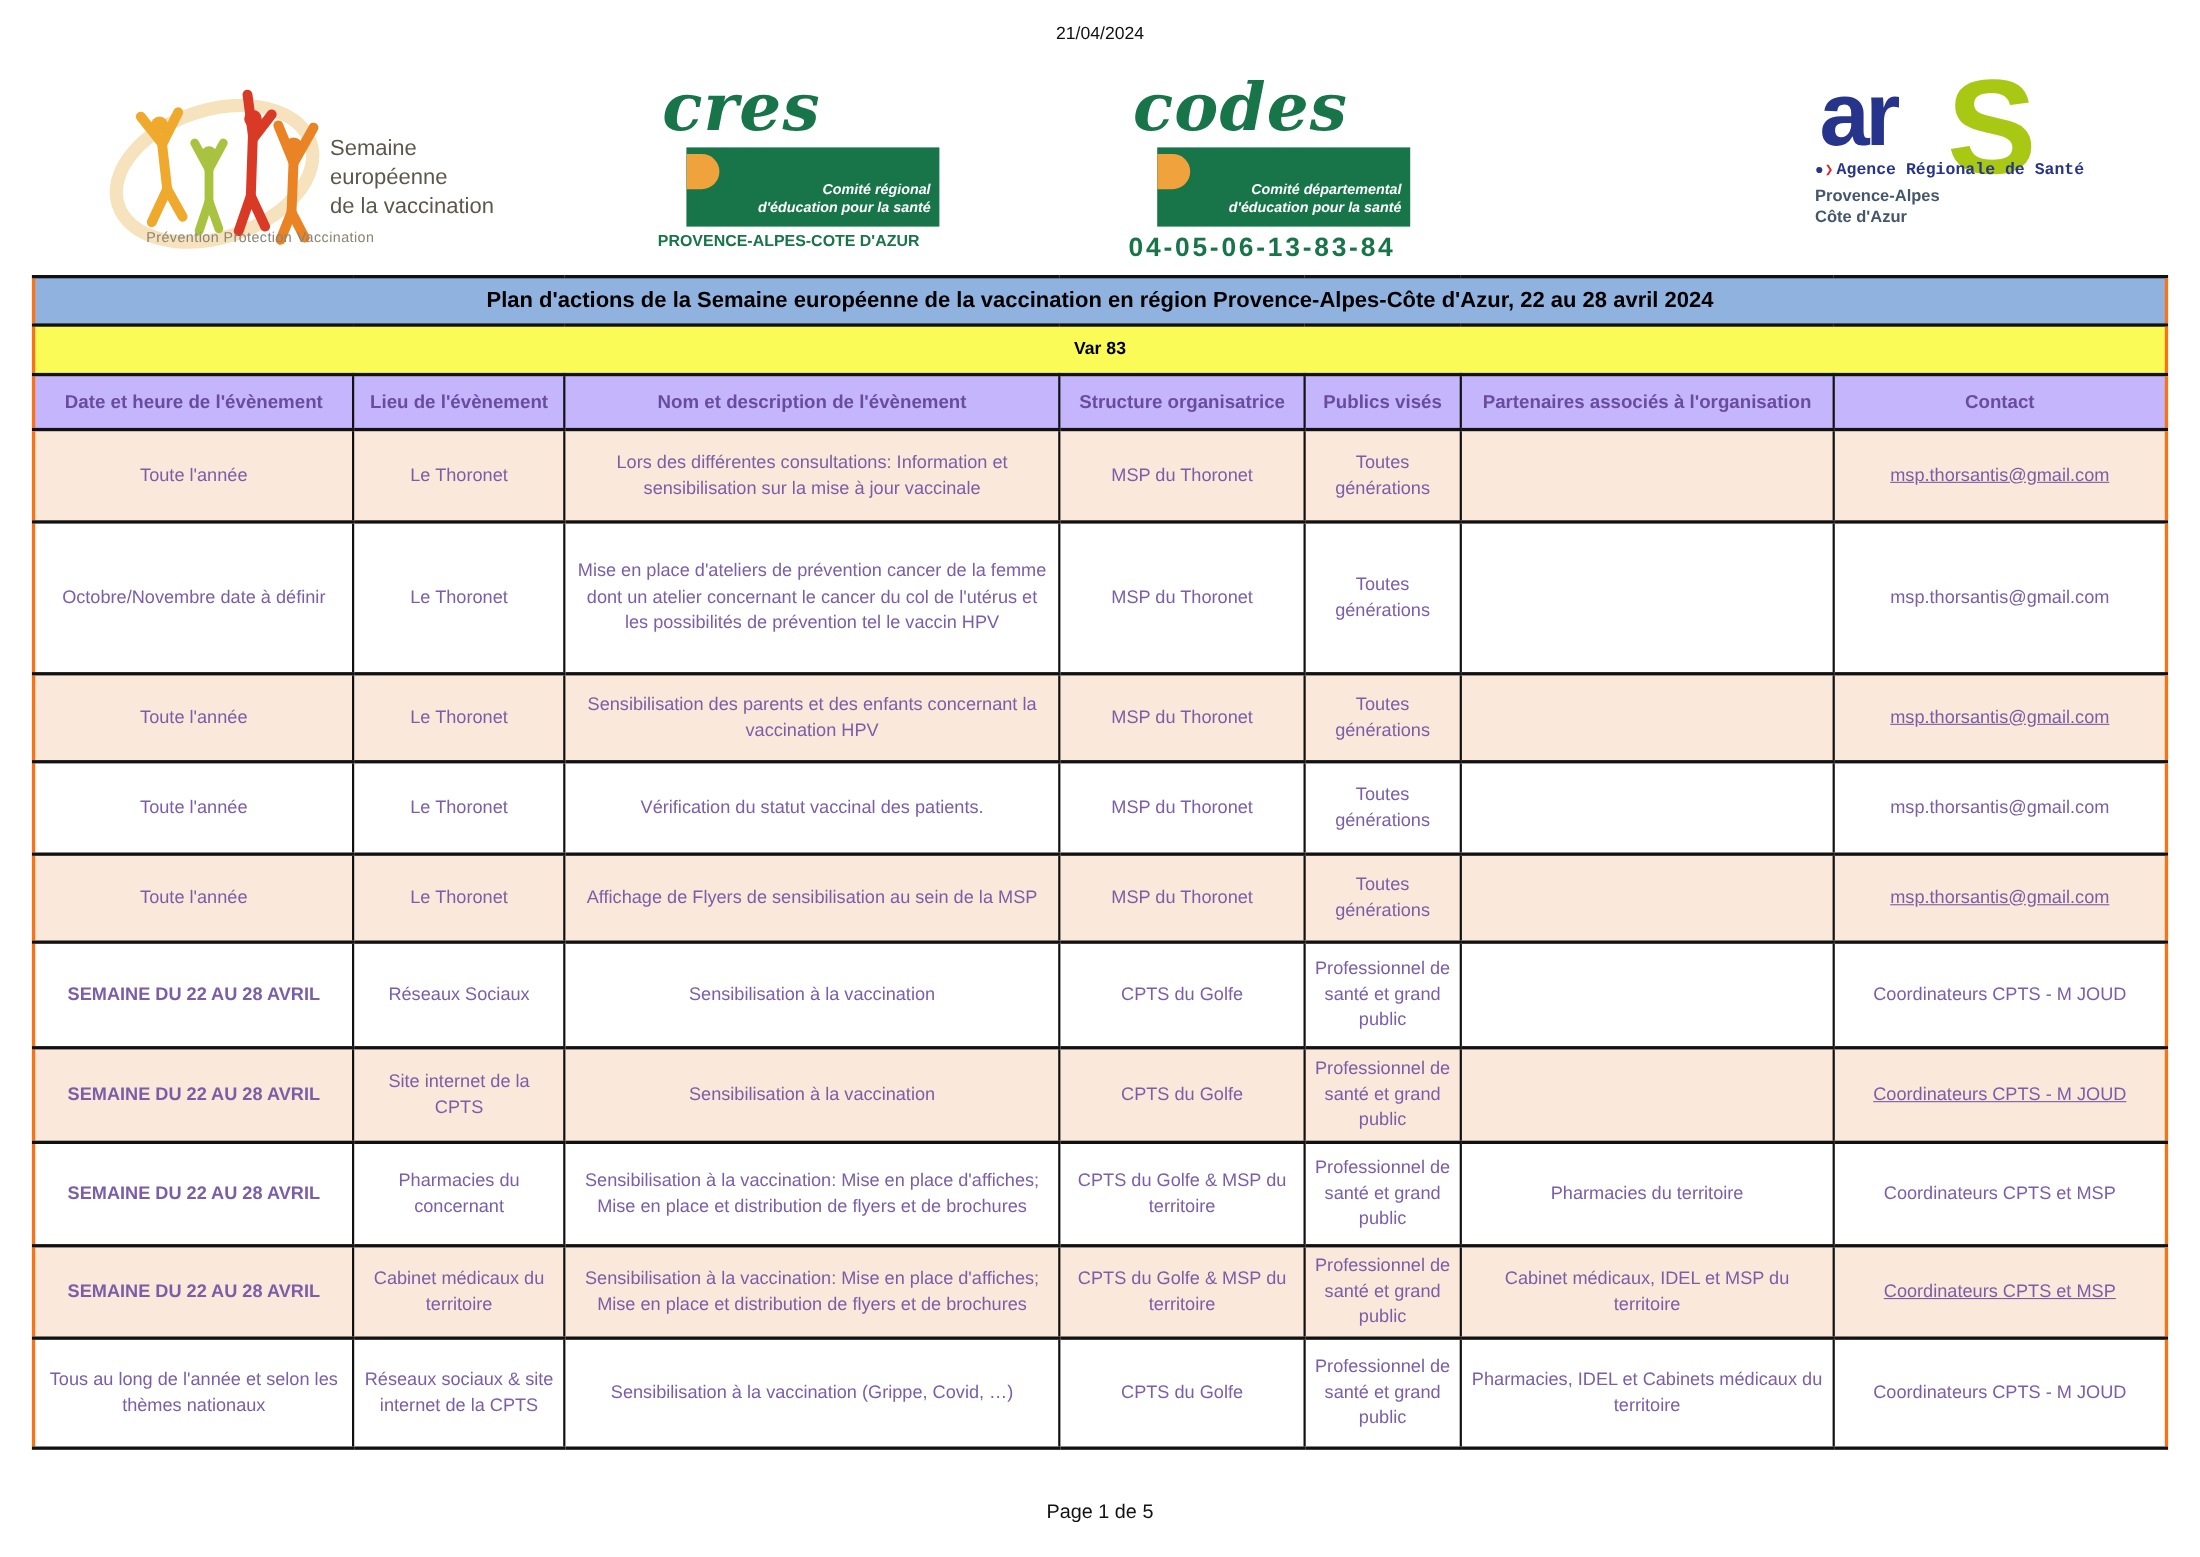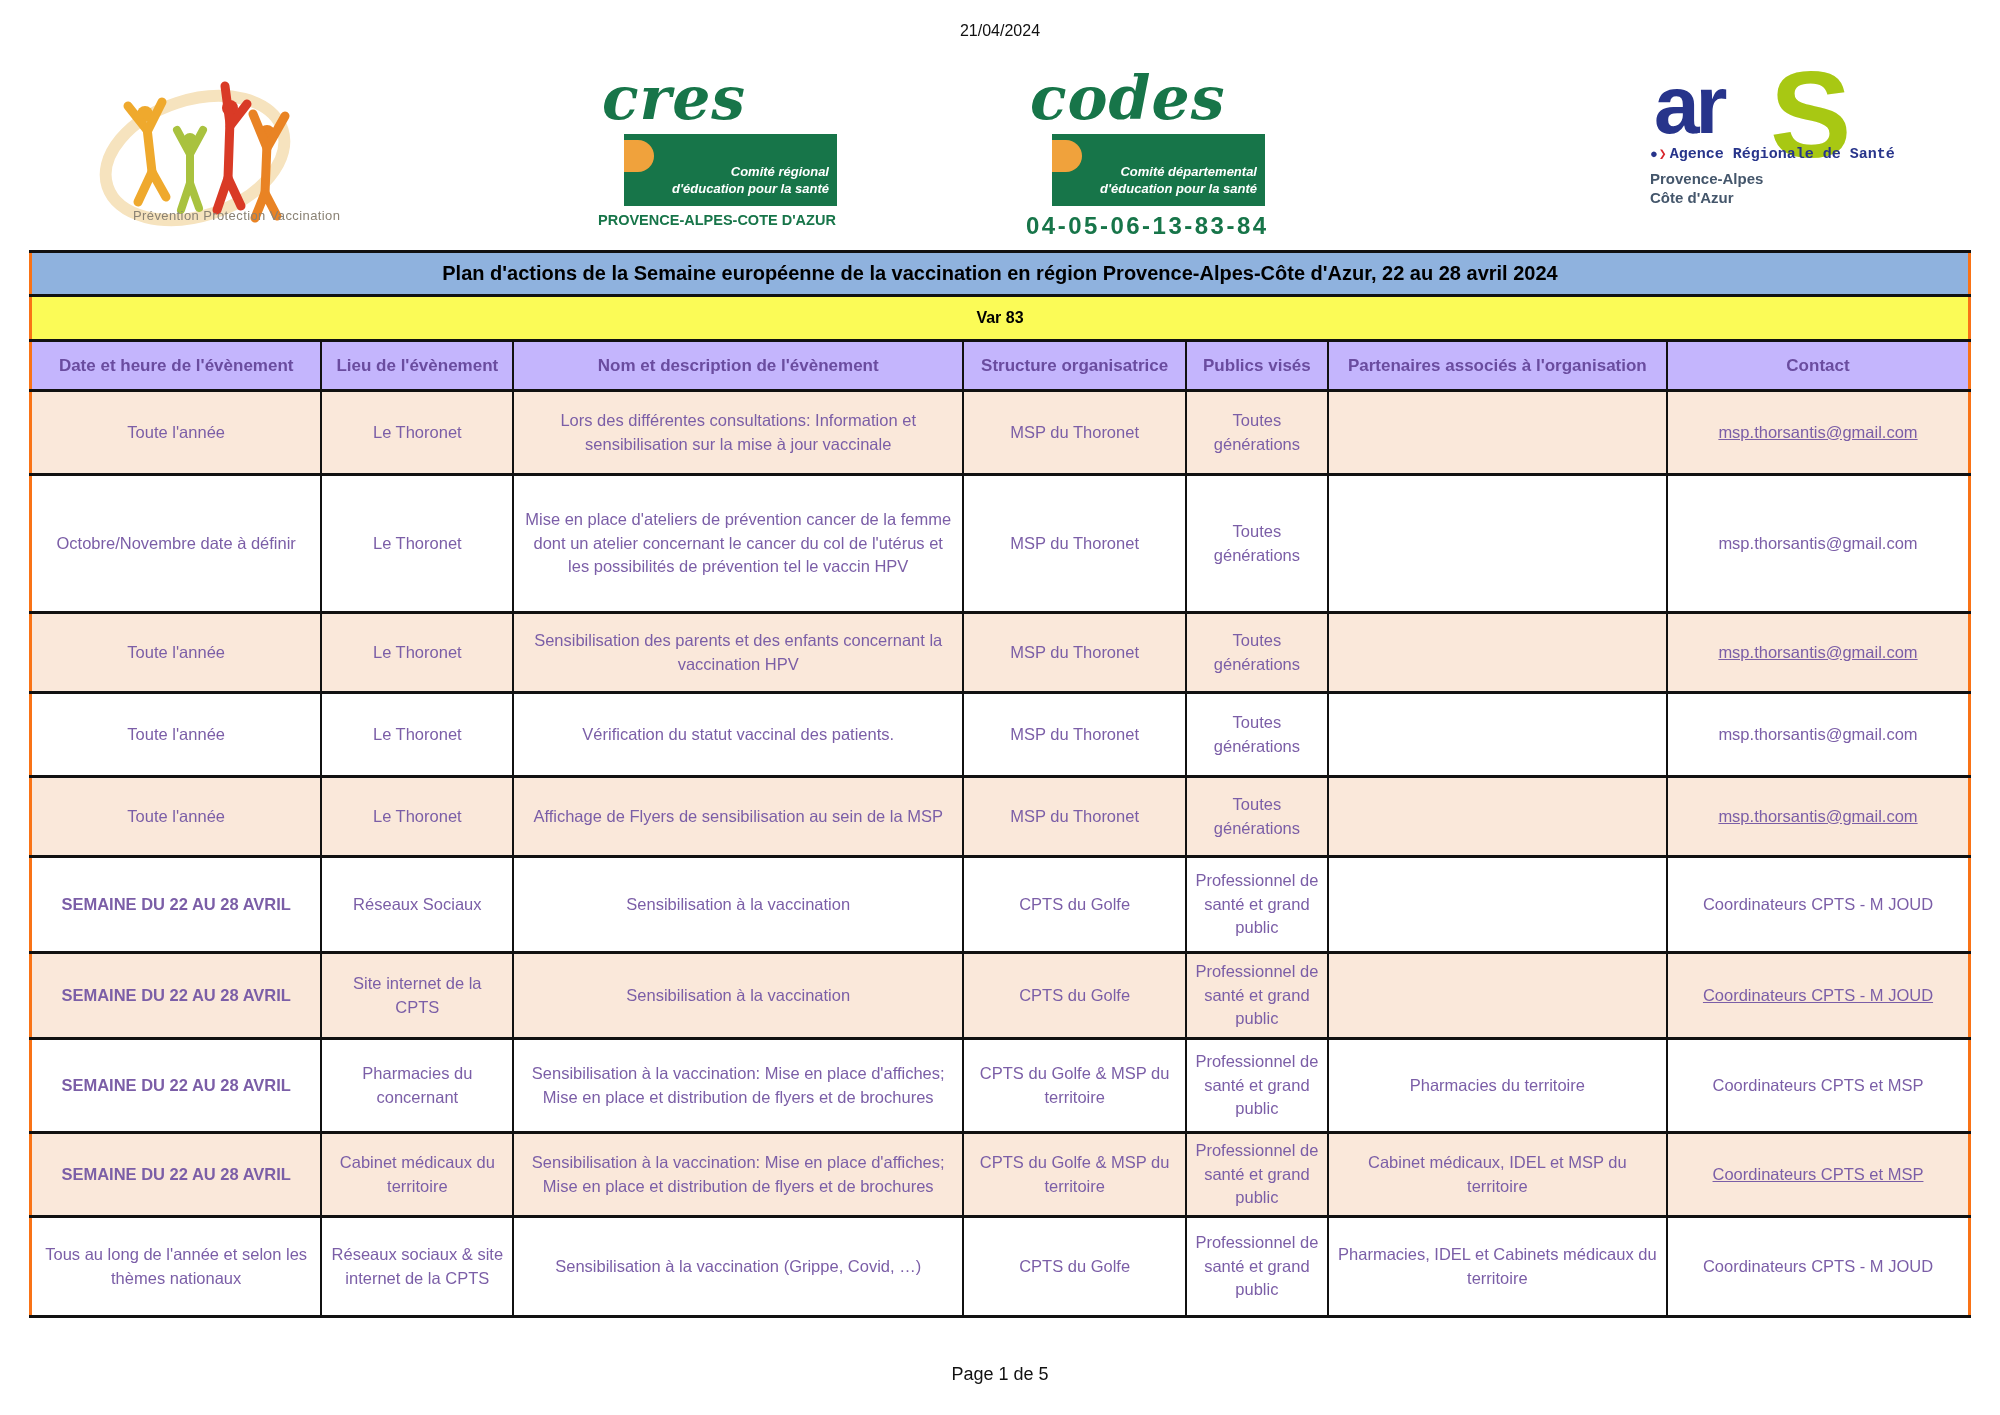--- a/index.html
+++ b/index.html
@@ -15,21 +15,21 @@
   .sev { left:95px; width:420px; }
   .sev-title { position:absolute; left:205px; top:44px; color:#5C574C; font-size:20px; line-height:1.32; }
   .sev-title span { display:block; }
   .sev-sub { position:absolute; left:38px; top:130px; font-size:13px; color:#8A8274; letter-spacing:.4px; }
   
   .green-logo { width:235px; }
   .cres { left:598px; } .codes { left:1026px; }
   .glogo-word { position:absolute; top:-10px; left:4px; font-family:"DejaVu Serif", serif;
                 font-style:italic; font-weight:700; font-size:60px; color:var(--green-logo,#177549);
                 letter-spacing:1px; line-height:1; }
-  .glogo-box { position:absolute; top:56px; left:26px; width:213px; height:72px;
+  .glogo-box { position:absolute; top:56px; left:26px; width:230px; height:72px;
                background:var(--green-logo,#177549); overflow:hidden; }
   .glogo-wedge { position:absolute; left:0; top:6px; width:30px; height:32px;
                  background:var(--orange-logo,#F0A23C); border-radius:0 32px 32px 0; }
   .arc { position:absolute; border:4px solid rgba(255,255,255,.95); border-radius:50%;
          border-top-color:transparent; border-right-color:transparent; }
   .arc1 { left:-12px; bottom:-14px; width:38px; height:38px; }
   .arc2 { left:-18px; bottom:-22px; width:58px; height:58px; }
   .arc3 { left:-24px; bottom:-30px; width:78px; height:78px; }
   .glogo-text { position:absolute; right:8px; bottom:8px; color:#fff; font-style:italic;
                 font-weight:700; font-size:13px; text-align:right; line-height:1.35; }
@@ -104,20 +104,25 @@
         <path d="M135 46 L130 8 M135 48 L152 26" fill="none"></path>
         <path d="M133 100 L122 132 M133 100 L146 128" fill="none"></path>
       </g>
       <g stroke="#E98324" stroke-width="9" stroke-linecap="round" fill="#E98324">
         <circle cx="172" cy="55" r="8" stroke="none"></circle>
         <path d="M172 66 L170 115" fill="none"></path>
         <path d="M172 70 L158 36 M172 70 L190 38" fill="none"></path>
         <path d="M170 115 L160 140 M170 115 L182 138" fill="none"></path>
       </g>
     </svg>
+    <div class="sev-title">
+      <span>Semaine</span>
+      <span>européenne</span>
+      <span>de la vaccination</span>
+    </div>
     <div class="sev-sub">Prévention Protection Vaccination</div>
   </div>
 
   <div class="logo green-logo cres">
     <div class="glogo-word">cres</div>
     <div class="glogo-box">
       <div class="glogo-wedge"></div>
       <div class="arc arc1"></div>
         <div class="arc arc2"></div>
         <div class="arc arc3"></div>

